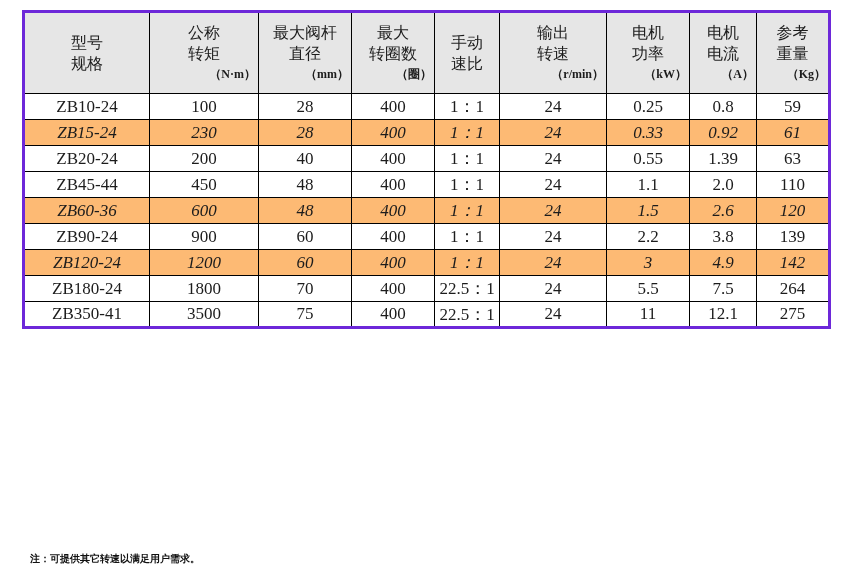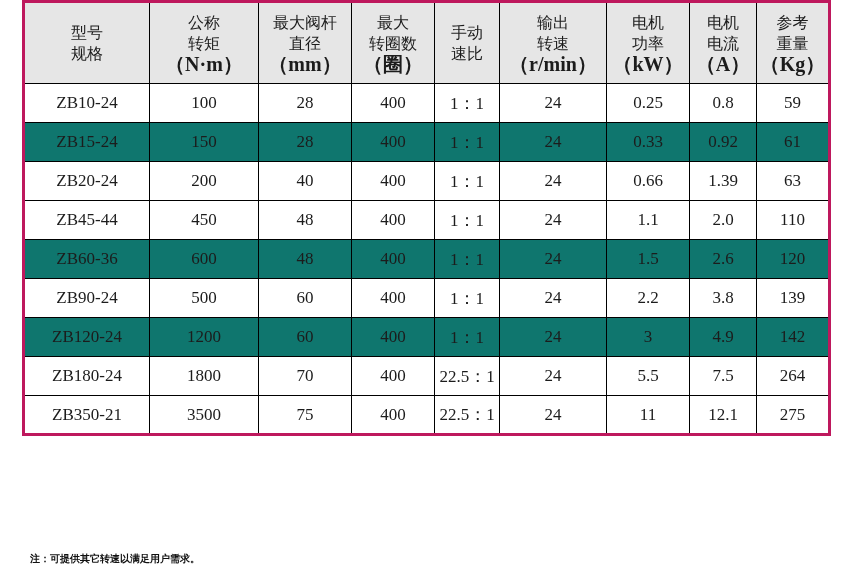--- a/index.html
+++ b/index.html
@@ -9,47 +9,48 @@
     font-family: "Liberation Serif", "DejaVu Serif", serif;
     color: #1c1c1c;
     overflow: hidden;
   }
   .page {
     position: relative;
     width: 854px; height: 564px;
   }
   table.spec {
     position: absolute;
-    left: 22px; top: 0;
+    left: 22px; top: 10px;
     width: 806px;
     border-collapse: collapse;
     table-layout: fixed;
-    border: 3px solid #be185d;
+    border: 3px solid #6d28d9;
   }
   table.spec th, table.spec td {
     border: 1px solid #000000;
     text-align: center;
     vertical-align: middle;
     padding: 0 2px;
   }
   table.spec thead tr { height: 82px; }
-  table.spec tbody tr { height: 39px; }
+  table.spec tbody tr { height: 26px; }
   thead th { background: #e6e6e6; font-weight: normal; }
-  tbody tr.stripe td { background: #0f766e; }
+  tbody tr.stripe td { background: #fdba74; font-style: italic; }
   .hdr-cn {
     white-space: pre-line;
     font-size: 16px;
     line-height: 21px;
     font-family: "Liberation Serif", "DejaVu Serif", serif;
   }
   .hdr-unit {
-    font-size: 20px;
+    font-size: 12px;
     line-height: 21px;
     font-weight: bold;
     font-family: "Liberation Serif", "DejaVu Serif", serif;
+    text-align: right;
   }
   .hdr-unit:empty { display: none; }
   tbody td {
     font-size: 17px;
     font-family: "Liberation Serif", "DejaVu Serif", serif;
   }
   .footnote {
     position: absolute;
     left: 30px; top: 552px;
     font-size: 10px;
@@ -131,37 +132,37 @@
         <td>28</td>
         <td>400</td>
         <td>1：1</td>
         <td>24</td>
         <td>0.25</td>
         <td>0.8</td>
         <td>59</td>
       </tr>
       <tr class="stripe">
         <td>ZB15-24</td>
-        <td>150</td>
+        <td>230</td>
         <td>28</td>
         <td>400</td>
         <td>1：1</td>
         <td>24</td>
         <td>0.33</td>
         <td>0.92</td>
         <td>61</td>
       </tr>
       <tr>
         <td>ZB20-24</td>
         <td>200</td>
         <td>40</td>
         <td>400</td>
         <td>1：1</td>
         <td>24</td>
-        <td>0.66</td>
+        <td>0.55</td>
         <td>1.39</td>
         <td>63</td>
       </tr>
       <tr>
         <td>ZB45-44</td>
         <td>450</td>
         <td>48</td>
         <td>400</td>
         <td>1：1</td>
         <td>24</td>
@@ -175,21 +176,21 @@
         <td>48</td>
         <td>400</td>
         <td>1：1</td>
         <td>24</td>
         <td>1.5</td>
         <td>2.6</td>
         <td>120</td>
       </tr>
       <tr>
         <td>ZB90-24</td>
-        <td>500</td>
+        <td>900</td>
         <td>60</td>
         <td>400</td>
         <td>1：1</td>
         <td>24</td>
         <td>2.2</td>
         <td>3.8</td>
         <td>139</td>
       </tr>
       <tr class="stripe">
         <td>ZB120-24</td>
@@ -207,21 +208,21 @@
         <td>1800</td>
         <td>70</td>
         <td>400</td>
         <td>22.5：1</td>
         <td>24</td>
         <td>5.5</td>
         <td>7.5</td>
         <td>264</td>
       </tr>
       <tr>
-        <td>ZB350-21</td>
+        <td>ZB350-41</td>
         <td>3500</td>
         <td>75</td>
         <td>400</td>
         <td>22.5：1</td>
         <td>24</td>
         <td>11</td>
         <td>12.1</td>
         <td>275</td>
       </tr>
     </tbody>

